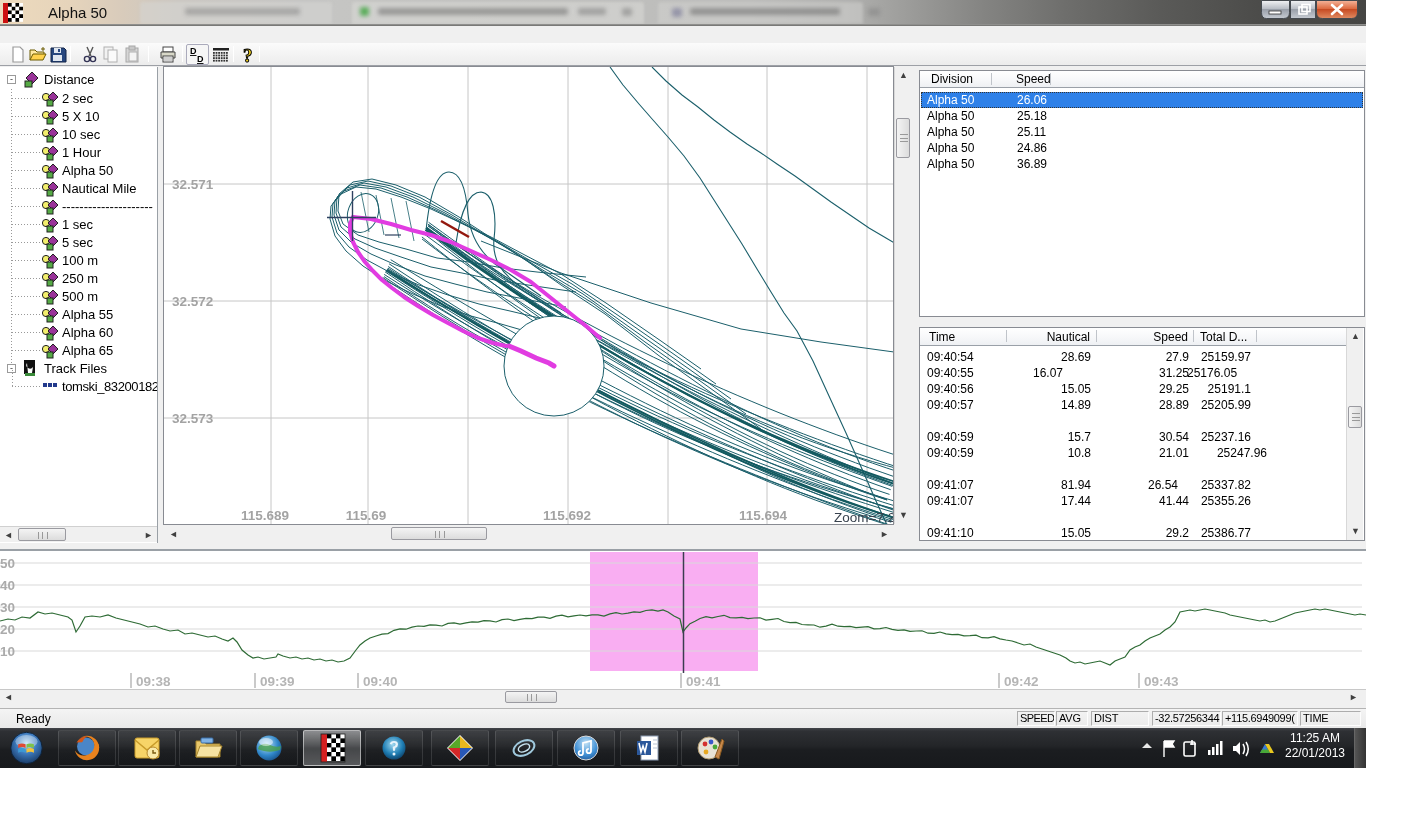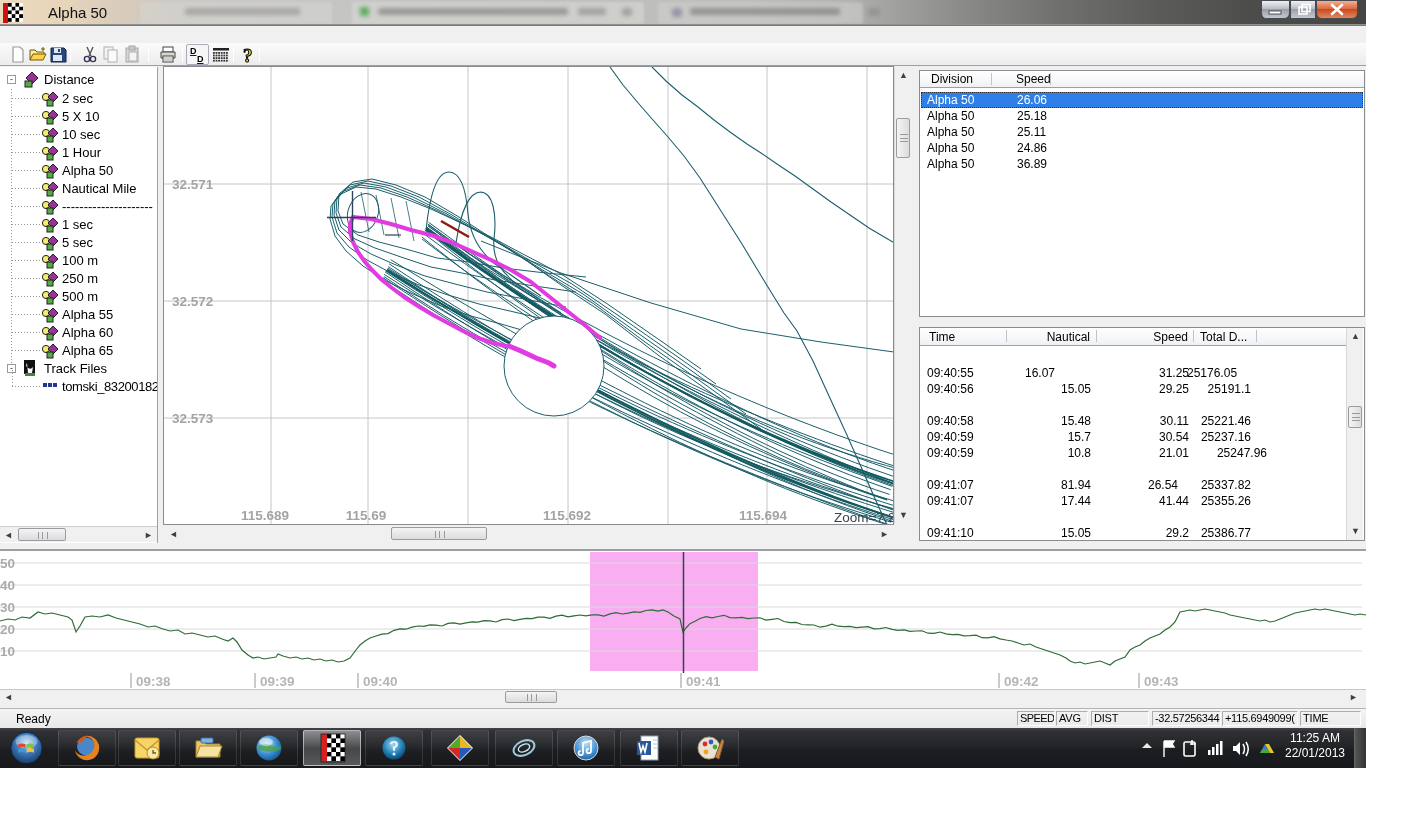--- a/index.html
+++ b/index.html
@@ -443,37 +443,43 @@
         <span class="abs" style="left:9px;top:2px">Time</span>
         <span class="abs" style="left:170px;top:2px;width:0"></span>
         <div class="hsep" style="left:86px"></div>
         <div class="hsep" style="left:176px"></div>
         <div class="hsep" style="left:273px"></div>
         <div class="hsep" style="left:336px"></div>
         <span class="abs" style="left:106px;top:2px;width:64px;text-align:right">Nautical</span>
         <span class="abs" style="left:200px;top:2px;width:68px;text-align:right">Speed</span>
         <span class="abs" style="left:280px;top:2px">Total D...</span>
       </div>
+      <div class="row" style="left:1px;top:21px;width:423px">
+        <span class="abs" style="left:6px">09:40:54</span>
+        <span class="abs" style="left:100px;width:70px;text-align:right">28.69</span>
+        <span class="abs" style="left:200px;width:68px;text-align:right">27.9</span>
+        <span class="abs" style="left:266px;width:64px;text-align:right">25159.97</span>
+      </div>
       <div class="row" style="left:1px;top:37px;width:423px">
         <span class="abs" style="left:6px">09:40:55</span>
-        <span class="abs" style="left:104px;width:70px;text-align:left">16.07</span>
+        <span class="abs" style="left:92px;width:70px;text-align:center">16.07</span>
         <span class="abs" style="left:200px;width:68px;text-align:right">31.25</span>
         <span class="abs" style="left:266px;width:64px;">25176.05</span>
       </div>
       <div class="row" style="left:1px;top:53px;width:423px">
         <span class="abs" style="left:6px">09:40:56</span>
         <span class="abs" style="left:100px;width:70px;text-align:right">15.05</span>
         <span class="abs" style="left:200px;width:68px;text-align:right">29.25</span>
         <span class="abs" style="left:266px;width:64px;text-align:right">25191.1</span>
       </div>
-      <div class="row" style="left:1px;top:85px;width:423px">
-        <span class="abs" style="left:6px">09:40:58</span>
-        <span class="abs" style="left:100px;width:70px;text-align:right">15.48</span>
-        <span class="abs" style="left:200px;width:68px;text-align:right">30.11</span>
-        <span class="abs" style="left:266px;width:64px;text-align:right">25221.46</span>
+      <div class="row" style="left:1px;top:69px;width:423px">
+        <span class="abs" style="left:6px">09:40:57</span>
+        <span class="abs" style="left:100px;width:70px;text-align:right">14.89</span>
+        <span class="abs" style="left:200px;width:68px;text-align:right">28.89</span>
+        <span class="abs" style="left:266px;width:64px;text-align:right">25205.99</span>
       </div>
       <div class="row" style="left:1px;top:101px;width:423px">
         <span class="abs" style="left:6px">09:40:59</span>
         <span class="abs" style="left:100px;width:70px;text-align:right">15.7</span>
         <span class="abs" style="left:200px;width:68px;text-align:right">30.54</span>
         <span class="abs" style="left:266px;width:64px;text-align:right">25237.16</span>
       </div>
       <div class="row" style="left:1px;top:117px;width:423px">
         <span class="abs" style="left:6px">09:40:59</span>
         <span class="abs" style="left:100px;width:70px;text-align:right">10.8</span>

